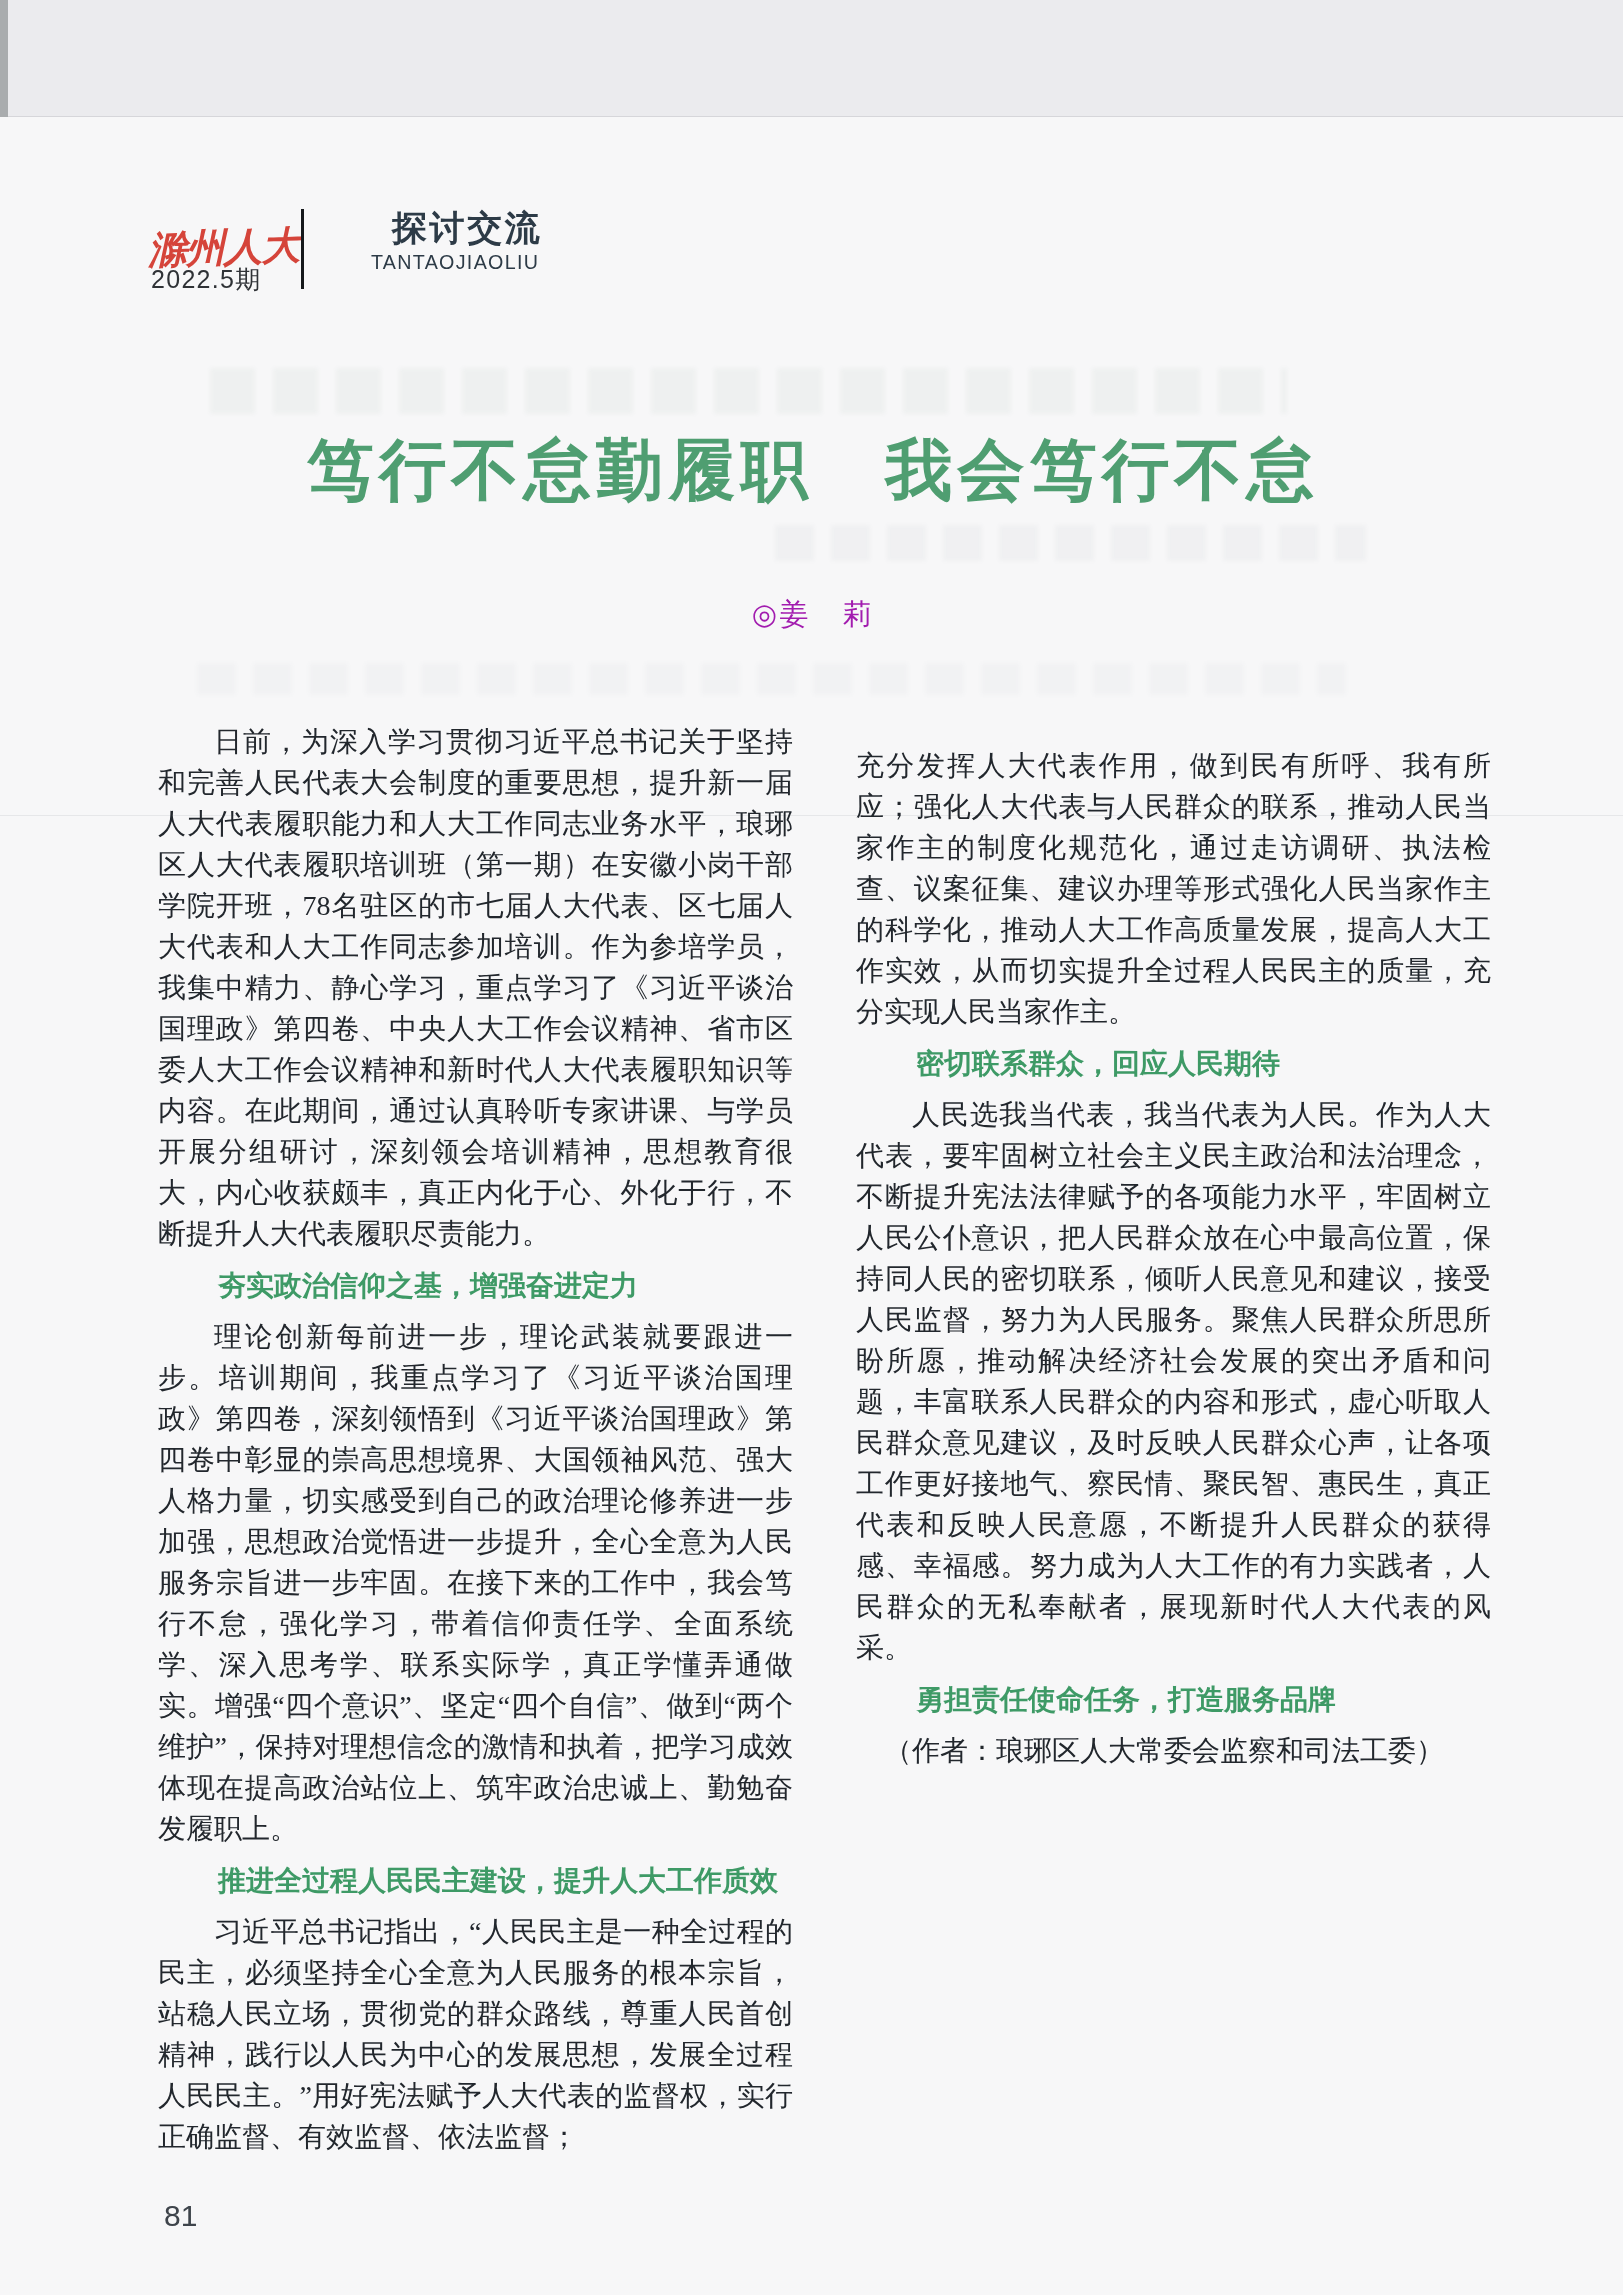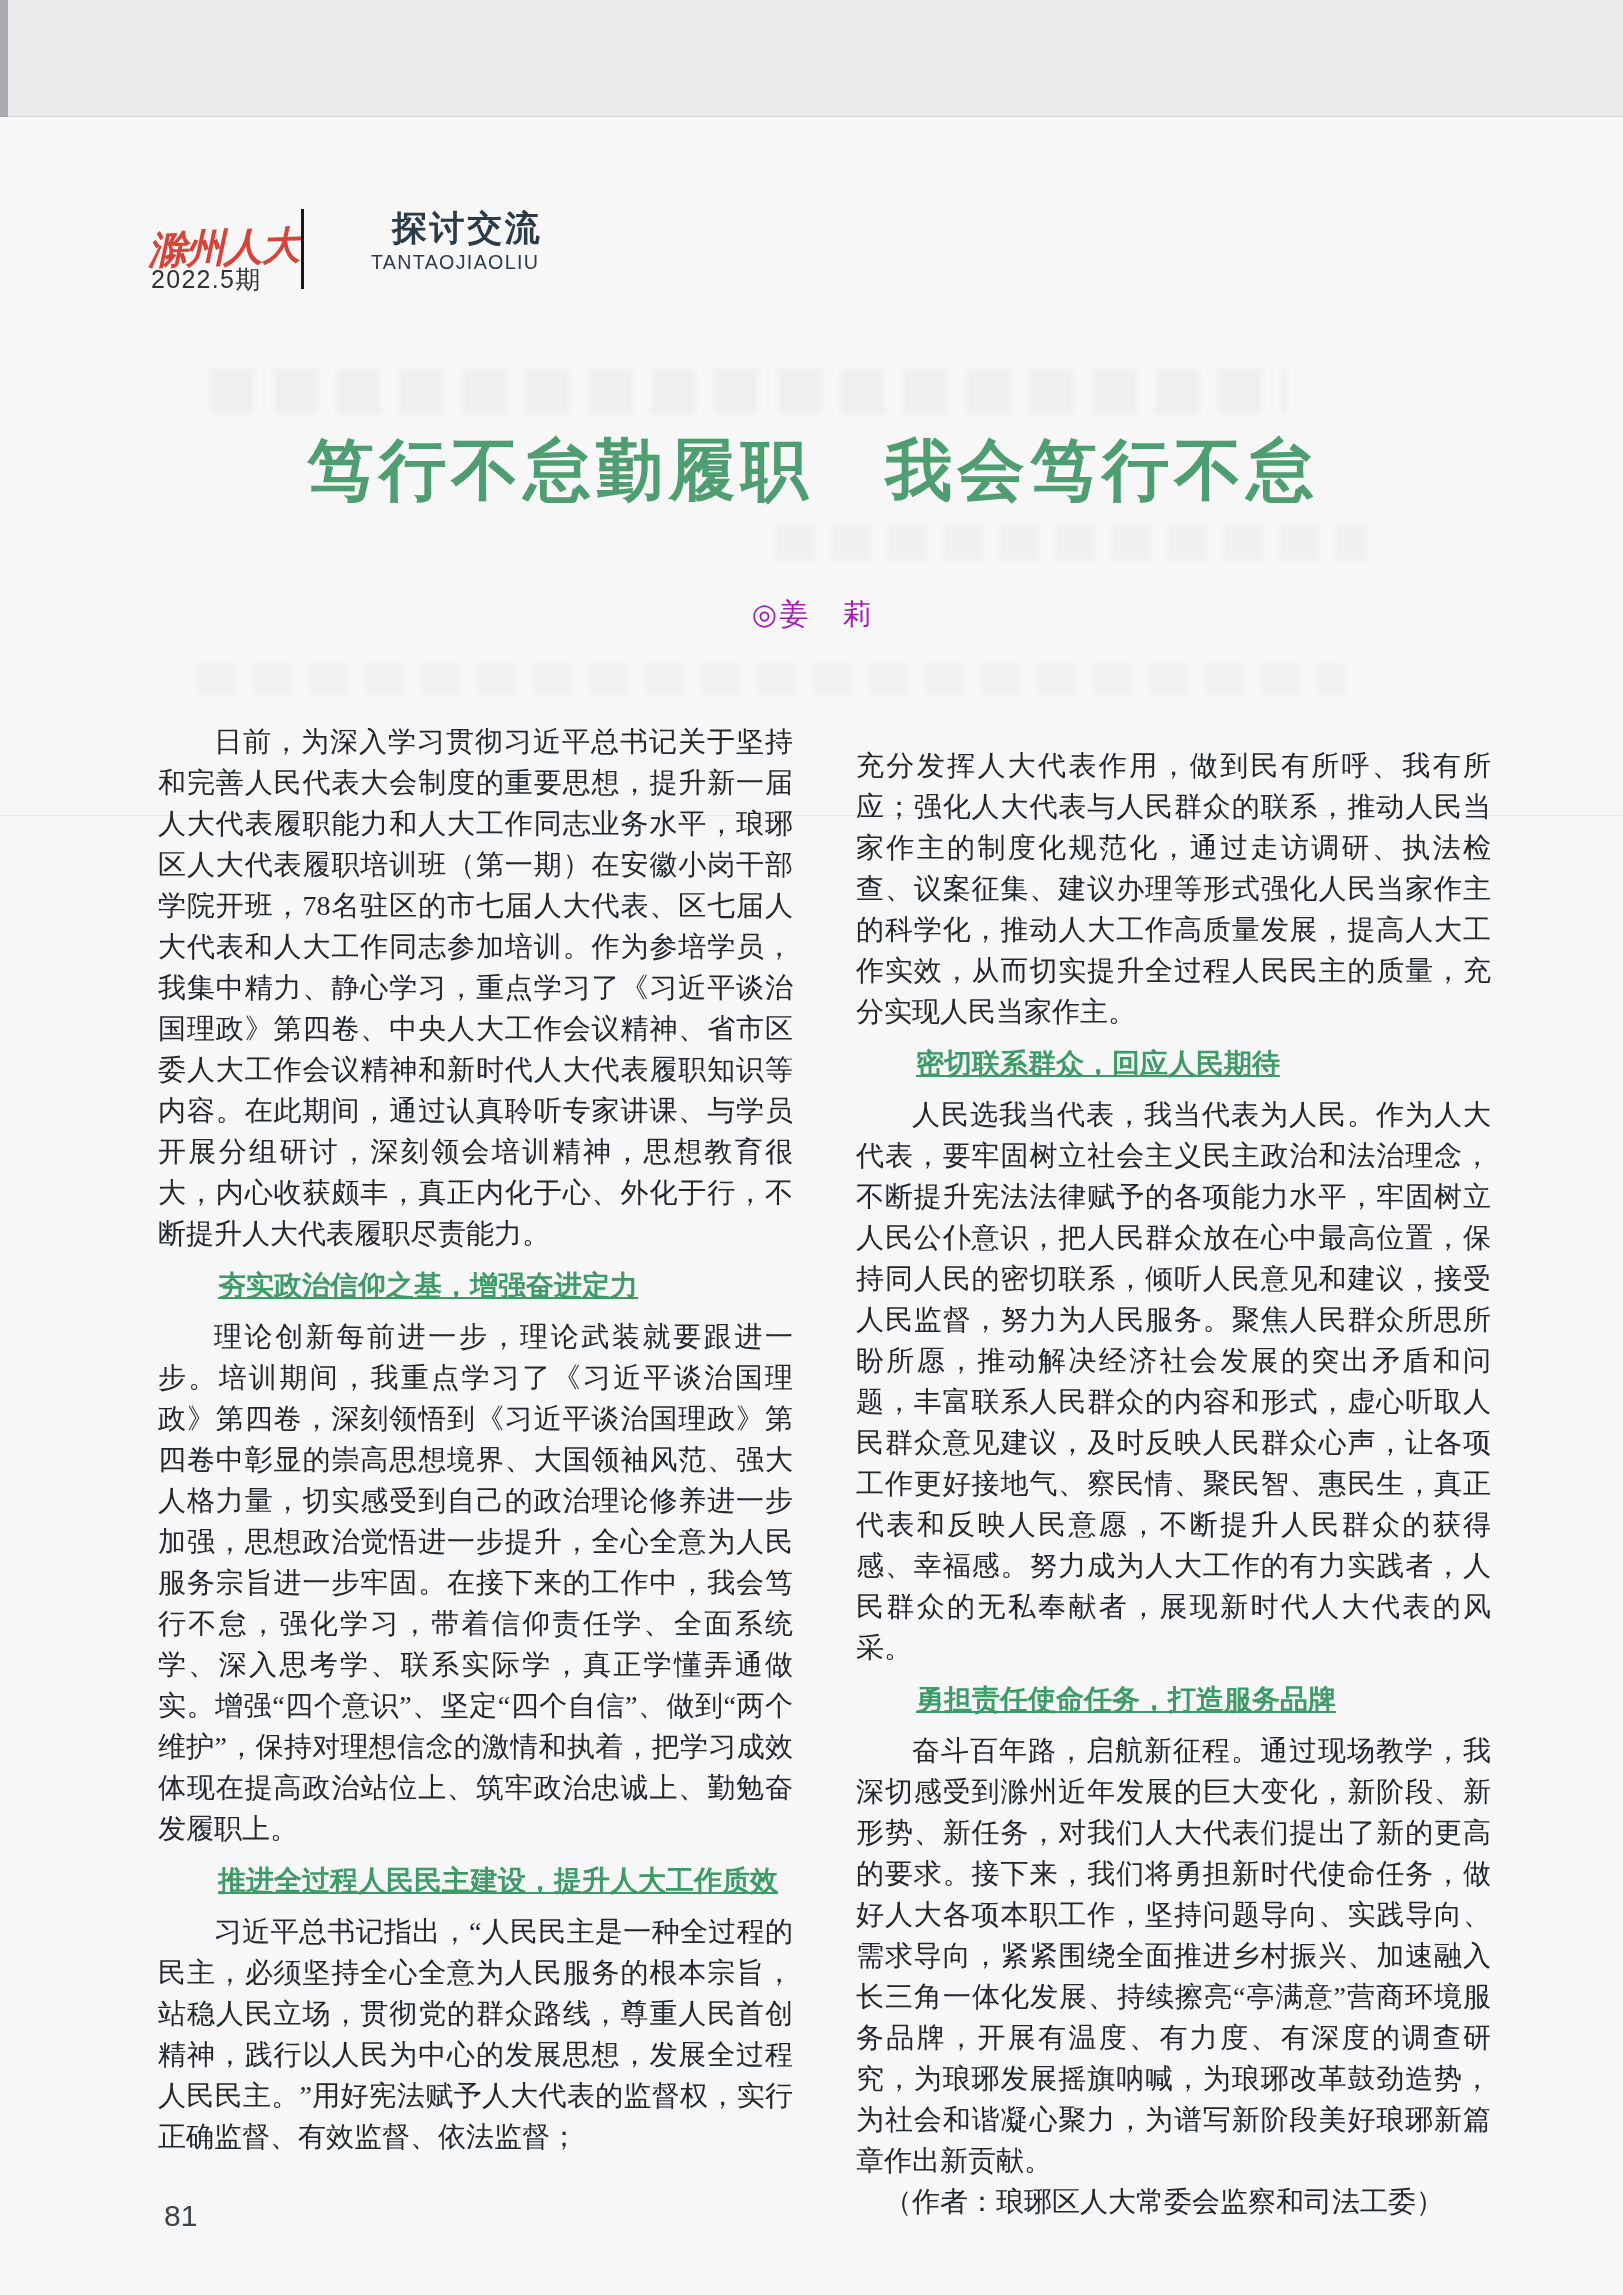--- a/index.html
+++ b/index.html
@@ -37,21 +37,21 @@
     font-size:29px;letter-spacing:2.6px;color:#a21caf;}
 
   
   .col{position:absolute;top:721px;width:635px;font-size:28px;line-height:41px;text-align:justify;}
   .col-left{left:158px;}
   .col-right{left:856px;margin-top:24px;}
   .para{margin:0;text-indent:56px;}
   .para.no-indent{text-indent:0;}
   .para.note{text-indent:28px;}
   .heading{margin:10.5px 0;font-size:28px;line-height:41px;font-weight:bold;text-indent:60px;
-    color:#3e9a66;font-family:"Liberation Sans","DejaVu Sans",sans-serif;text-decoration:underline;}
+    color:#3e9a66;font-family:"Liberation Sans","DejaVu Sans",sans-serif;}
 
   .page-number{position:absolute;left:164px;top:2199px;font-size:30px;color:#3e444b;
     font-family:"Liberation Sans","DejaVu Sans",sans-serif;}
 </style>
 </head>
 <body>
 
 <div>
 
   <div class="top-band"></div>
@@ -79,20 +79,19 @@
     <p class="para">理论创新每前进一步，理论武装就要跟进一步。培训期间，我重点学习了《习近平谈治国理政》第四卷，深刻领悟到《习近平谈治国理政》第四卷中彰显的崇高思想境界、大国领袖风范、强大人格力量，切实感受到自己的政治理论修养进一步加强，思想政治觉悟进一步提升，全心全意为人民服务宗旨进一步牢固。在接下来的工作中，我会笃行不怠，强化学习，带着信仰责任学、全面系统学、深入思考学、联系实际学，真正学懂弄通做实。增强“四个意识”、坚定“四个自信”、做到“两个维护”，保持对理想信念的激情和执着，把学习成效体现在提高政治站位上、筑牢政治忠诚上、勤勉奋发履职上。</p>
     <h2 class="heading">推进全过程人民民主建设，提升人大工作质效</h2>
     <p class="para">习近平总书记指出，“人民民主是一种全过程的民主，必须坚持全心全意为人民服务的根本宗旨，站稳人民立场，贯彻党的群众路线，尊重人民首创精神，践行以人民为中心的发展思想，发展全过程人民民主。”用好宪法赋予人大代表的监督权，实行正确监督、有效监督、依法监督；</p>
   </section>
 
   <section class="col col-right">
     <p class="para no-indent">充分发挥人大代表作用，做到民有所呼、我有所应；强化人大代表与人民群众的联系，推动人民当家作主的制度化规范化，通过走访调研、执法检查、议案征集、建议办理等形式强化人民当家作主的科学化，推动人大工作高质量发展，提高人大工作实效，从而切实提升全过程人民民主的质量，充分实现人民当家作主。</p>
     <h2 class="heading">密切联系群众，回应人民期待</h2>
     <p class="para">人民选我当代表，我当代表为人民。作为人大代表，要牢固树立社会主义民主政治和法治理念，不断提升宪法法律赋予的各项能力水平，牢固树立人民公仆意识，把人民群众放在心中最高位置，保持同人民的密切联系，倾听人民意见和建议，接受人民监督，努力为人民服务。聚焦人民群众所思所盼所愿，推动解决经济社会发展的突出矛盾和问题，丰富联系人民群众的内容和形式，虚心听取人民群众意见建议，及时反映人民群众心声，让各项工作更好接地气、察民情、聚民智、惠民生，真正代表和反映人民意愿，不断提升人民群众的获得感、幸福感。努力成为人大工作的有力实践者，人民群众的无私奉献者，展现新时代人大代表的风采。</p>
     <h2 class="heading">勇担责任使命任务，打造服务品牌</h2>
-    <p class="para">奋斗百年路，启航新征程。通过现场教学，我深切感受到滁州近年发展的巨大变化，新阶段、新形势、新任务，对我们人大代表们提出了新的更高的要求。接下来，我们将勇担新时代使命任务，做好人大各项本职工作，坚持问题导向、实践导向、需求导向，紧紧围绕全面推进乡村振兴、加速融入长三角一体化发展、持续擦亮“亭满意”营商环境服务品牌，开展有温度、有力度、有深度的调查研究，为琅琊发展摇旗呐喊，为琅琊改革鼓劲造势，为社会和谐凝心聚力，为谱写新阶段美好琅琊新篇章作出新贡献。</p>
     <p class="para note">（作者：琅琊区人大常委会监察和司法工委）</p>
   </section>
 
   <div class="page-number">81</div>
 
 </div>
 
 
 </body></html>

